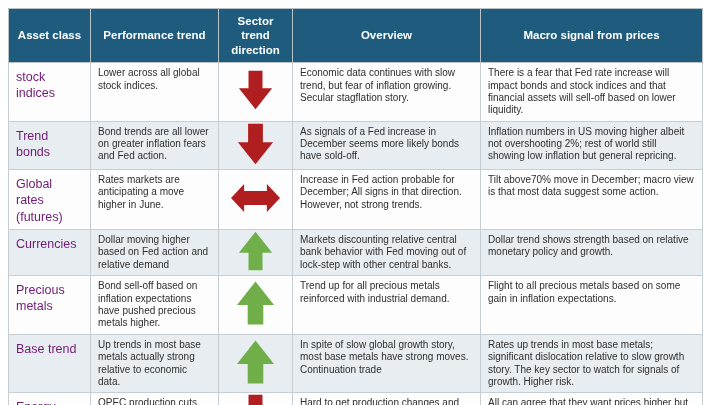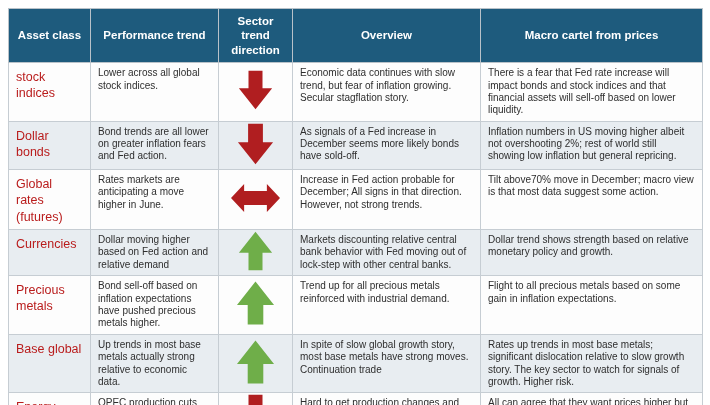--- a/index.html
+++ b/index.html
@@ -15,21 +15,21 @@
     background:#1e5b7d;color:#ffffff;font-size:11.5px;font-weight:bold;
     padding:5px 4px;border:1px solid #b9c2c9;text-align:center;vertical-align:middle;
     line-height:1.25;
     margin-left:20px;
   }
   td{
     border:1px solid #c6cdd3;vertical-align:top;padding:4px 7px;
     font-size:10px;color:#2e2e2e;line-height:1.24;background:#fdfdfd;
   }
   tr.alt td{background:#e8edf1;}
-  td.asset-cell{font-size:12.5px;color:#b91c1c;padding-top:6px;line-height:1.3;}
+  td.asset-cell{font-size:12.5px;color:#701a75;padding-top:6px;line-height:1.3;}
   td.arrow-cell{text-align:center;vertical-align:middle;padding:1px;}
   .arrow{display:inline-block;line-height:0;}
 </style>
 </head>
 <body>
 
 <div class="page">
   <table>
     <colgroup>
       <col class="c-asset">
@@ -37,37 +37,37 @@
         <col class="c-arrow">
         <col class="c-overview">
         <col class="c-macro">
     </colgroup>
     <thead>
       <tr>
         <th>Asset class</th>
         <th>Performance trend</th>
         <th>Sector trend direction</th>
         <th>Overview</th>
-        <th>Macro cartel from prices</th>
+        <th>Macro signal from prices</th>
       </tr>
     </thead>
     <tbody>
         <tr>
     <td class="asset-cell">stock indices</td>
     <td>Lower across all global stock indices.</td>
     <td class="arrow-cell">
       <span class="arrow"><svg width="35" height="40" viewBox="0 0 40 44">
                 <polygon fill="#b01e20" points="12,0 28,0 28,20 39,20 20,44 1,20 12,20"></polygon>
               </svg></span>
     </td>
     <td>Economic data continues with slow trend, but fear of inflation growing. Secular stagflation story.</td>
     <td>There is a fear that Fed rate increase will impact bonds and stock indices and that financial assets will sell-off based on lower liquidity.</td>
   </tr>
         <tr class="alt">
-    <td class="asset-cell">Dollar bonds</td>
+    <td class="asset-cell">Trend bonds</td>
     <td>Bond trends are all lower on greater inflation fears and Fed action.</td>
     <td class="arrow-cell">
       <span class="arrow"><svg width="37" height="42" viewBox="0 0 40 44">
                 <polygon fill="#b01e20" points="12,0 28,0 28,20 39,20 20,44 1,20 12,20"></polygon>
               </svg></span>
     </td>
     <td>As signals of a Fed increase in December seems more likely bonds have sold-off.</td>
     <td>Inflation numbers in US moving higher albeit not overshooting 2%; rest of world still showing low inflation but general repricing.</td>
   </tr>
         <tr>
@@ -97,21 +97,21 @@
     <td>Bond sell-off based on inflation expectations have pushed precious metals higher.</td>
     <td class="arrow-cell">
       <span class="arrow"><svg width="39" height="44" viewBox="0 0 40 44">
                 <polygon fill="#6fae49" points="20,0 39,24 28,24 28,44 12,44 12,24 1,24"></polygon>
               </svg></span>
     </td>
     <td>Trend up for all precious metals reinforced with industrial demand.</td>
     <td>Flight to all precious metals based on some gain in inflation expectations.</td>
   </tr>
         <tr class="alt">
-    <td class="asset-cell">Base global</td>
+    <td class="asset-cell">Base trend</td>
     <td>Up trends in most base metals actually strong relative to economic data.</td>
     <td class="arrow-cell">
       <span class="arrow"><svg width="39" height="44" viewBox="0 0 40 44">
                 <polygon fill="#6fae49" points="20,0 39,24 28,24 28,44 12,44 12,24 1,24"></polygon>
               </svg></span>
     </td>
     <td>In spite of slow global growth story, most base metals have strong moves. Continuation trade</td>
     <td>Rates up trends in most base metals; significant dislocation relative to slow growth story. The key sector to watch for signals of growth. Higher risk.</td>
   </tr>
         <tr>

